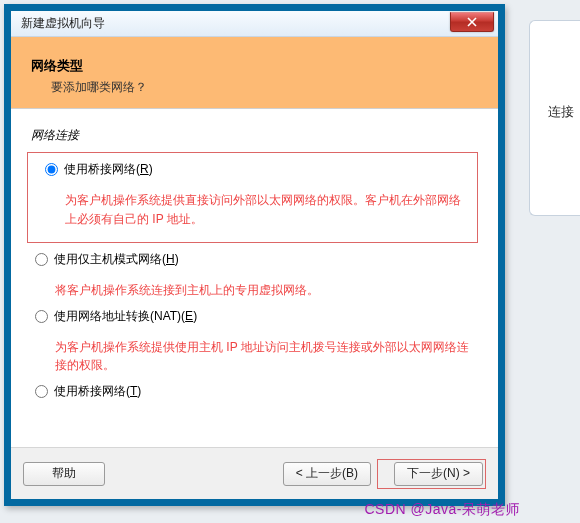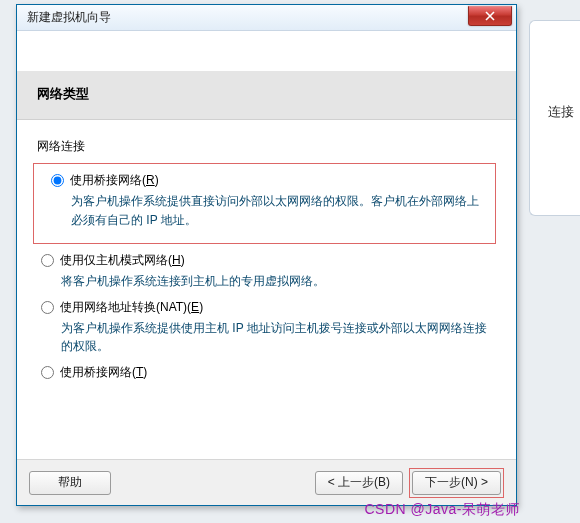--- a/index.html
+++ b/index.html
@@ -7,24 +7,24 @@
     font-family: "Microsoft YaHei", "SimSun", Tahoma, sans-serif;
     font-size: 12px;
     background: #eaeef2;
     width: 580px;
     height: 523px;
     position: relative;
     overflow: hidden;
   }
   .dialog {
     position: absolute;
-    left: 16px; top: 4px;
+    left: 4px; top: 4px;
     width: 501px; height: 502px;
     background: #fff;
-    border: 1px solid #0369a1;
+    border: 7px solid #0369a1;
     box-shadow: 2px 3px 6px rgba(0,0,0,0.25);
   }
   .titlebar {
     height: 26px;
     background: linear-gradient(#f7fbff, #e2edf8);
     border-bottom: 1px solid #c9d6e4;
     display: flex;
     align-items: center;
     padding: 0 4px 0 10px;
   }
@@ -34,49 +34,48 @@
     background: linear-gradient(#e77, #c73a32 45%, #b42c24 50%, #c93f36);
     border: 1px solid #942820;
     border-top-color: #d88;
     border-radius: 0 0 3px 3px;
     margin-top: -3px;
     display: flex; align-items: center; justify-content: center;
     box-shadow: 0 0 2px rgba(0,0,0,.3);
   }
   .close-x { stroke: #fff; stroke-width: 1.6; }
   .header-pane {
-    padding: 14px 16px 12px 20px;
+    padding: 20px 16px 12px 20px;
     border-bottom: 1px solid #d0d0d0;
-    background: #e5e5e5;
-    margin-top: 40px;
+    background: #fdba74;
   }
   .header-title { font-weight: bold; font-size: 13px; margin-bottom: 4px; }
   .header-sub { padding-left: 20px; color: #333; }
   .content {
     padding: 18px 20px 8px 20px;
   }
-  .section-label { margin-bottom: 8px; }
+  .section-label { margin-bottom: 8px; font-style: italic; }
   .opt-group-box {
     border: 1px solid #d66;
     padding: 4px 6px 6px 13px;
     margin: 0 0 8px -4px;
   }
   .opt { margin: 4px 0 8px 0; }
   .opt-row { display: flex; align-items: flex-start; }
   .opt input[type=radio] { margin: 2px 6px 0 4px; }
   .opt-desc {
-    margin: 3px 0 0 24px;
-    color: #0c4a6e;
+    margin: 13px 0 0 24px;
+    color: #ef4444;
     line-height: 1.55;
     max-width: 430px;
   }
   .btn-row {
     position: absolute;
     left: 0; right: 0; bottom: 0;
-    height: 46px;
+    height: 52px;
     border-top: 1px solid #d6d6d6;
     background: #f0f0f0;
     display: flex;
     align-items: center;
     padding: 0 12px;
   }
   .btn {
     height: 24px;
     min-width: 82px;
     padding: 0 12px;
@@ -88,21 +87,21 @@
     display: inline-flex; align-items: center; justify-content: center;
   }
   .btn:first-child { margin-left: 0; }
   .spacer { flex: 1; }
   .btn-highlight-box {
     border: 1px solid #d66;
     padding: 2px;
     display: inline-flex;
     margin-left: 6px;
   }
-  .btn-highlight-box .btn { margin-left: 0; }
+  .btn-highlight-box .btn { margin-left: 14px; }
   .side-panel {
     position: absolute;
     right: 0; top: 20px;
     width: 51px; height: 196px;
     background: #fff;
     border: 1px solid #c7d2de;
     border-right: none;
     border-radius: 6px 0 0 6px;
   }
   .side-panel span {
@@ -129,20 +128,21 @@
     <div class="close-btn">
       <svg width="10" height="10">
         <line class="close-x" x1="1" y1="1" x2="9" y2="9"></line>
         <line class="close-x" x1="9" y1="1" x2="1" y2="9"></line>
       </svg>
     </div>
   </div>
 
   <div class="header-pane">
     <div class="header-title">网络类型</div>
+    <div class="header-sub">要添加哪类网络？</div>
   </div>
 
   <div class="content">
     <div class="section-label">网络连接</div>
 
     <div class="opt-group-box">
       <div class="opt">
         <div class="opt-row">
           <input type="radio" name="net" checked="" style="">
           <label>

